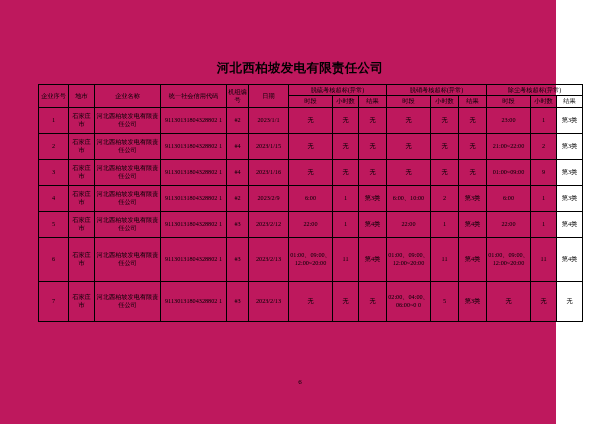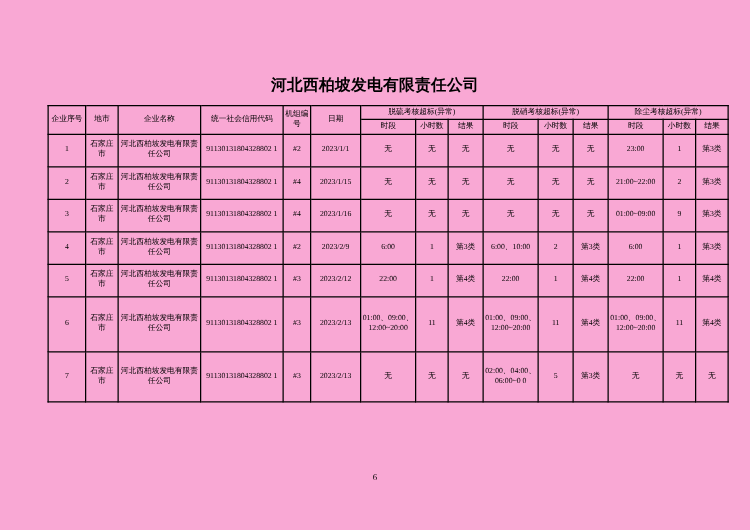--- a/index.html
+++ b/index.html
@@ -11,23 +11,23 @@
     height: 424px;
     background: #ffffff;
     font-family: "Liberation Serif", "DejaVu Serif", serif;
     color: #000000;
     position: relative;
     overflow: hidden;
   }
   .page {
     position: absolute;
     left: 0; top: 0;
-    width: 600px;
+    width: 556px;
     height: 424px;
-    background: #f9a8d4;
+    background: #be185d;
     box-sizing: border-box;
   }
   .doc-title {
     position: absolute;
     left: 0;
     top: 60px;
     width: 600px;
     text-align: center;
     font-size: 12.5px;
     font-weight: bold;

